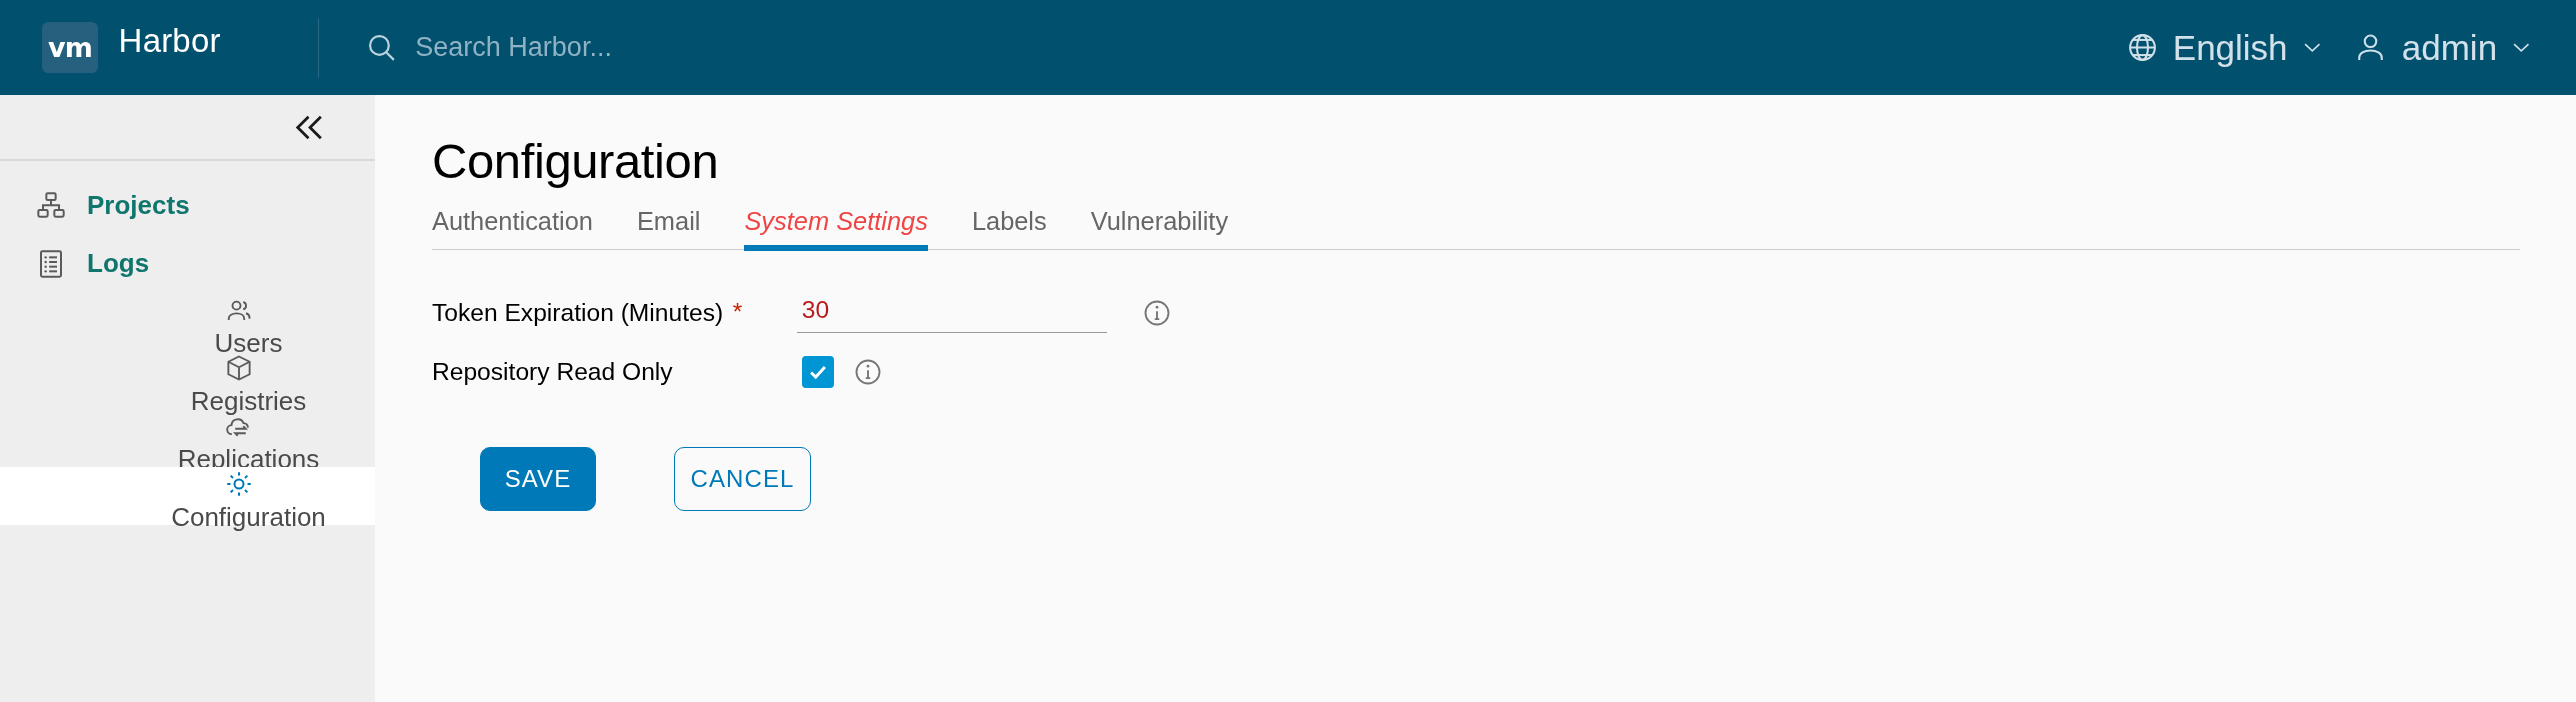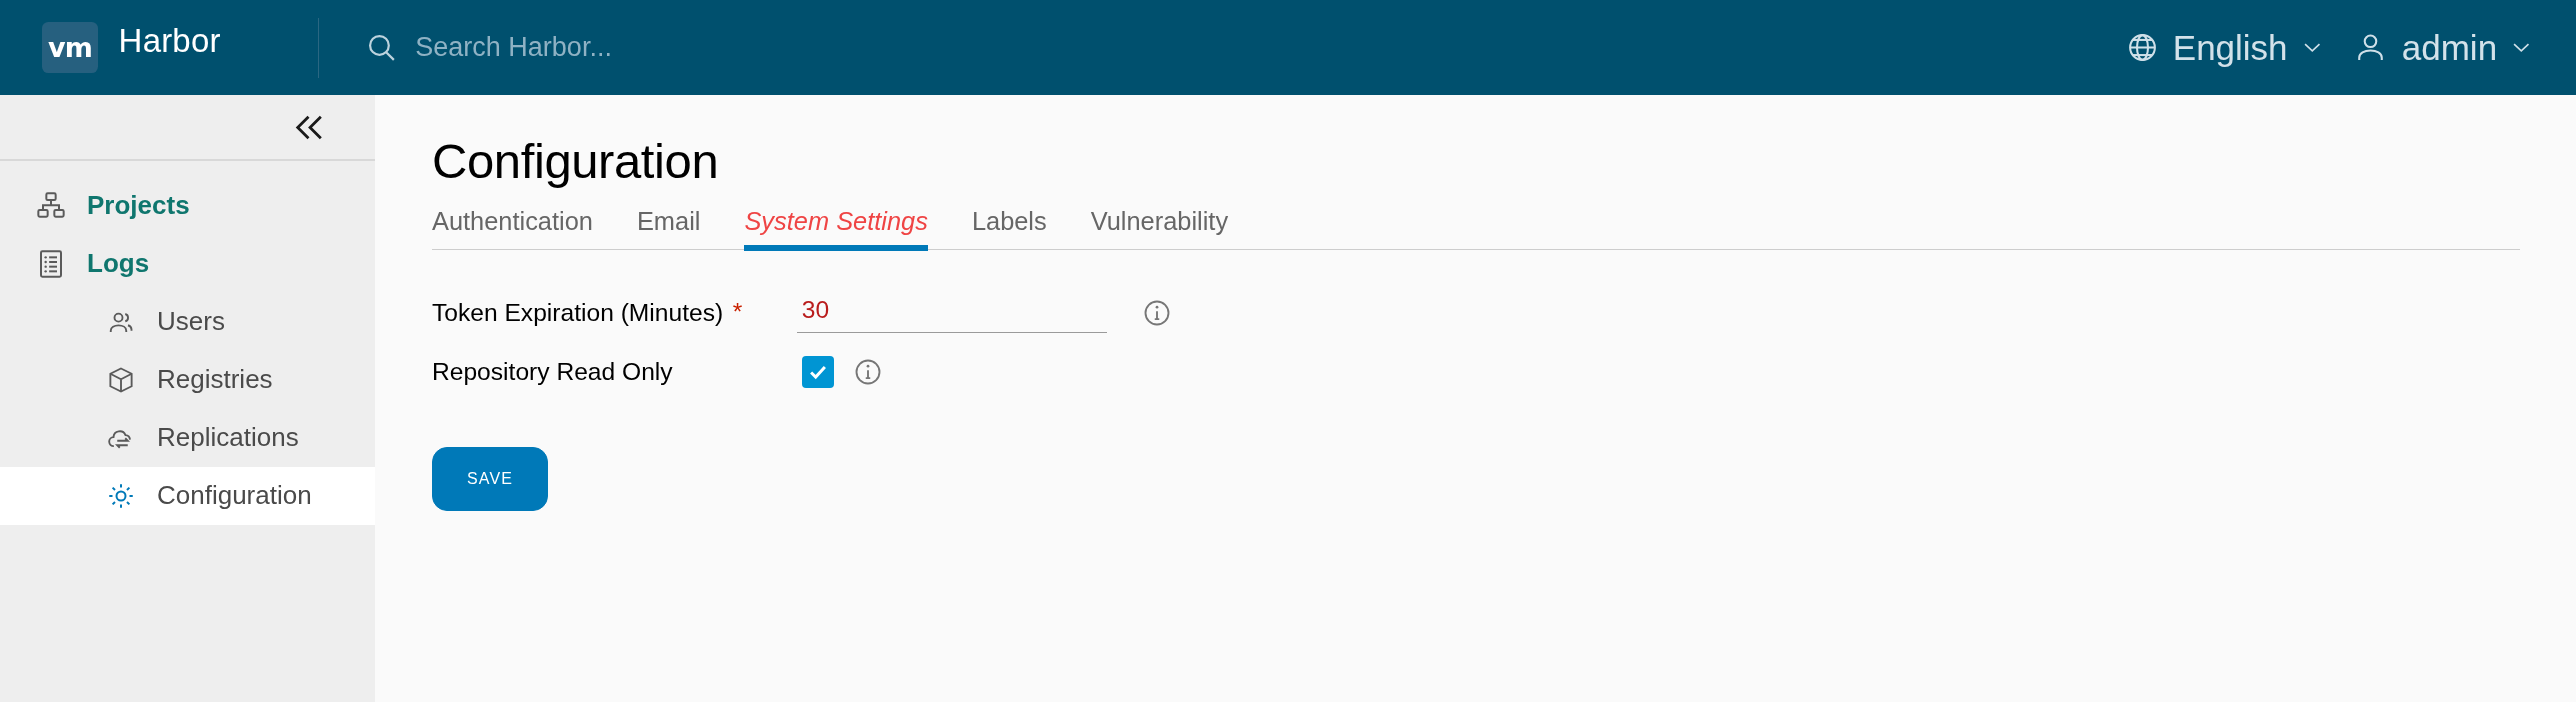--- a/index.html
+++ b/index.html
@@ -51,21 +51,21 @@
   .collapse-btn{width:37px;height:37px;display:flex;align-items:center;justify-content:center;cursor:pointer;}
   .sb-divider{height:1.6px;background:#d8d8d8;width:100%;}
   .nav{padding-top:16px;}
   .nav-item{
     height:58px;display:flex;align-items:center;padding-left:33px;
     cursor:pointer;position:relative;
   }
   .nav-item .ico{width:35px;height:35px;display:flex;align-items:center;justify-content:center;flex:0 0 auto;}
   .nav-item .txt{margin-left:19px;font-size:26px;color:#4a4a4a;}
   .nav-item.bold .txt{font-weight:bold;color:#0f766e;}
-  .nav-item.sub{padding-left:103px;}
+  .nav-item.sub{padding-left:103px;flex-direction:column;}
   .nav-item.sub .txt{font-size:26px;color:#4a4a4a;font-weight:400;}
   .nav-item.active{background:#ffffff;}
   .nav-item .chev{position:absolute;right:48px;width:27px;height:16px;}
   .sidebar-fill{flex:1;background:#eeeeee;}
 
   
   .main{flex:1;background:#fafafa;padding:0 0 0 57px;overflow:hidden;}
   .page-title{
     font-size:49px;font-weight:300;color:#000;margin-top:38px;letter-spacing:-0.4px;
   }
@@ -93,23 +93,24 @@
   }
   .info-icon{width:30px;height:30px;display:block;cursor:pointer;}
   .cb-cell{display:flex;align-items:center;gap:19px;padding-left:4.8px;}
   .checkbox{
     width:32px;height:32px;background:#0095d3;border-radius:4px;
     display:flex;align-items:center;justify-content:center;cursor:pointer;
   }
   .checkbox svg{width:22px;height:22px;}
   .btn-row{display:flex;margin-top:46px;gap:30px;}
   .btn{
-    font-size:16px;letter-spacing:1.1px;border-radius:15px;cursor:pointer;
+    font-size:24px;letter-spacing:1.1px;border-radius:10px;cursor:pointer;
     display:flex;align-items:center;justify-content:center;
     font-family:"Liberation Sans",sans-serif;
+    margin-left:48px;
   }
   .btn-primary{background:#0079b8;color:#fff;border:1.6px solid #0079b8;width:116px;height:64px;}
   .btn-outline{background:transparent;color:#0079b8;border:1.6px solid #0079b8;width:137px;height:64px;}
 </style>
 </head>
 <body>
 
 <div class="app">
 
   <div class="header">
@@ -311,20 +312,21 @@
                 <circle cx="12" cy="12" r="9.2"></circle>
                 <circle cx="12" cy="7.3" r="1.1" fill="#767676" stroke="none"></circle>
                 <path d="M12 10.6v6.3M10.2 16.9h3.6"></path>
               </svg>
             </span>
           </div>
         </div>
 
         <div class="btn-row">
           <div class="btn btn-primary">SAVE</div>
+          <div class="btn btn-outline">CANCEL</div>
         </div>
 
       </div>
     </div>
 
   </div>
 </div>
 
 
 </body></html>

